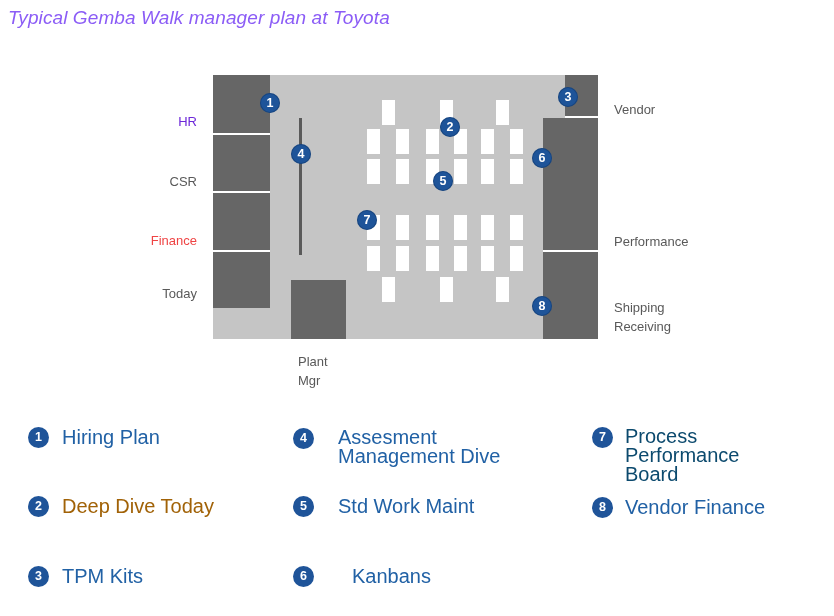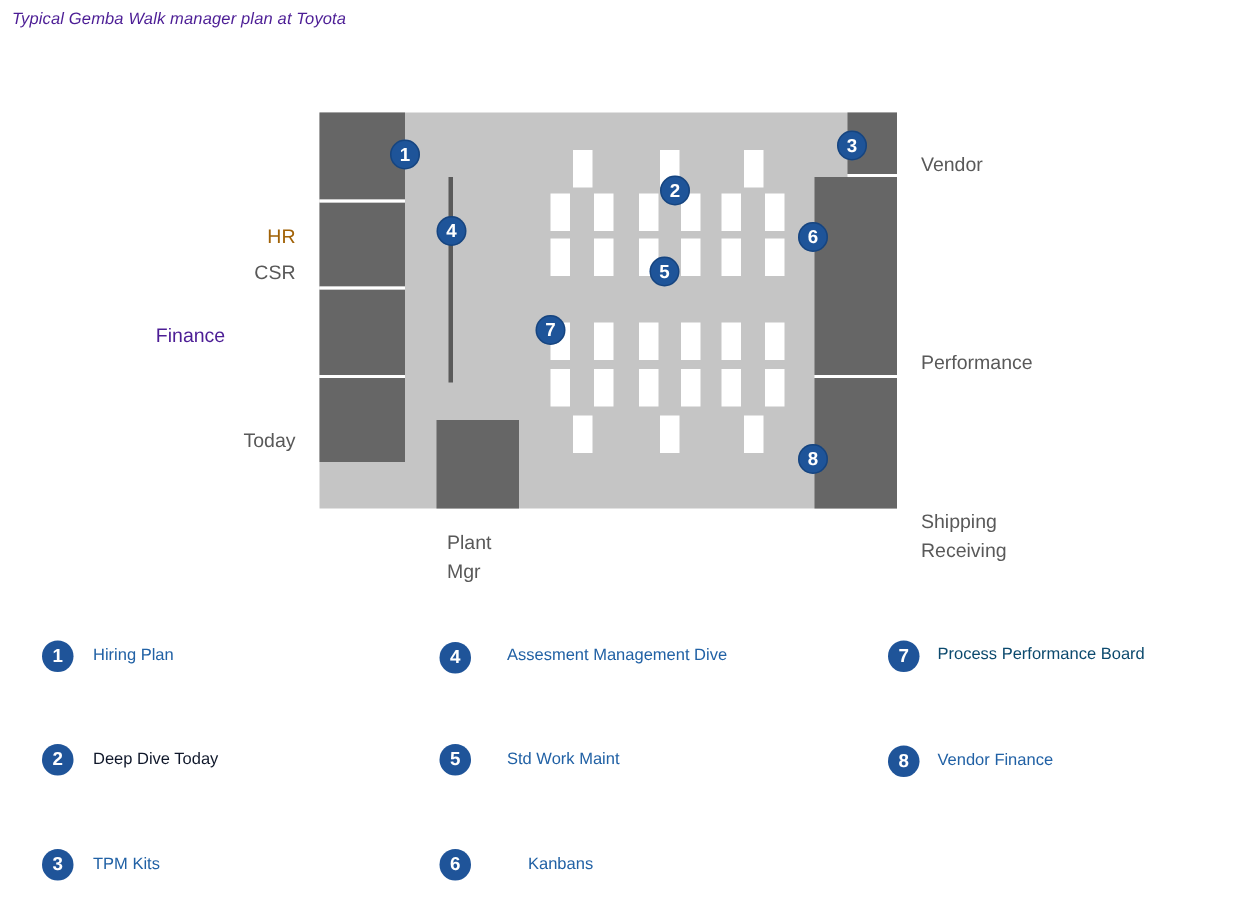--- a/index.html
+++ b/index.html
@@ -2,21 +2,21 @@
 <html><head>
 <meta charset="utf-8">
 <style>
   html,body { margin:0; padding:0; background:#ffffff; }
   .canvas {
     position:relative; width:834px; height:616px; background:#ffffff;
     font-family:"Liberation Sans","DejaVu Sans",sans-serif; overflow:hidden;
   }
   .page-title {
     position:absolute; left:8px; top:7px;
-    font-size:11px; font-style:italic; color:#4c1d95; letter-spacing:.1px;
+    font-size:19px; font-style:italic; color:#8b5cf6; letter-spacing:.1px;
   }
   .floorplan { position:absolute; }
   .floor { position:absolute; left:0; top:0; width:100%; height:100%; }
   .block { position:absolute; }
   .divider { position:absolute; background:#ffffff; }
   .station { position:absolute; background:#ffffff; }
   .walk-line { position:absolute; }
   .marker {
     position:absolute; width:20px; height:20px; border-radius:50%;
     color:#ffffff; font-size:12.5px; font-weight:bold; text-align:center;
@@ -25,21 +25,21 @@
   .map-label {
     position:absolute; font-size:13px; color:#595959; line-height:19px;
     white-space:pre-line;
   }
   .legend-circle {
     position:absolute; width:21px; height:21px; border-radius:50%;
     color:#ffffff; font-size:12.5px; font-weight:bold; text-align:center;
     line-height:21px;
   }
   .legend-label {
-    position:absolute; font-size:11px; line-height:19px;
+    position:absolute; font-size:20px; line-height:19px;
   }
 </style>
 </head>
 <body>
 
 <div class="canvas">
   <div class="page-title">Typical Gemba Walk manager plan at Toyota</div>
   <div class="floorplan" style="left: 213px; top: 75px; width: 385px; height: 264px;">
       <div class="floor" style="background: rgb(197, 197, 197);"></div>
       <div class="block" style="left: 0px; top: 0px; width: 57px; height: 58px; background: rgb(102, 102, 102);"></div>
@@ -89,36 +89,36 @@
       <div class="marker" style="left: 47px; top: 18px; background: rgb(30, 84, 153);">1</div>
       <div class="marker" style="left: 227px; top: 42px; background: rgb(30, 84, 153);">2</div>
       <div class="marker" style="left: 345px; top: 12px; background: rgb(30, 84, 153);">3</div>
       <div class="marker" style="left: 78px; top: 69px; background: rgb(30, 84, 153);">4</div>
       <div class="marker" style="left: 220px; top: 96px; background: rgb(30, 84, 153);">5</div>
       <div class="marker" style="left: 319px; top: 73px; background: rgb(30, 84, 153);">6</div>
       <div class="marker" style="left: 144px; top: 135px; background: rgb(30, 84, 153);">7</div>
       <div class="marker" style="left: 319px; top: 221px; background: rgb(30, 84, 153);">8</div>
     </div>
   <div>
-      <div class="map-label" style="color: #a16207; left: 57px; top: 112px; width: 140px; text-align: right; margin-top: 36px;">HR</div>
+      <div class="map-label" style="color: #6d28d9; left: 57px; top: 112px; width: 140px; text-align: right;">HR</div>
       <div class="map-label" style="color: rgb(89, 89, 89); left: 57px; top: 172px; width: 140px; text-align: right;">CSR</div>
-      <div class="map-label" style="color: #4c1d95; left: 57px; top: 214px; width: 140px; text-align: center;">Finance</div>
+      <div class="map-label" style="color: #ef4444; left: 57px; top: 231px; width: 140px; text-align: right;">Finance</div>
       <div class="map-label" style="color: rgb(89, 89, 89); left: 57px; top: 284px; width: 140px; text-align: right;">Today</div>
       <div class="map-label" style="color: rgb(89, 89, 89); left: 614px; top: 100px; width: 160px;">Vendor</div>
       <div class="map-label" style="color: rgb(89, 89, 89); left: 614px; top: 232px; width: 160px;">Performance</div>
-      <div class="map-label" style="color: rgb(89, 89, 89); left: 614px; top: 298px; width: 160px; margin-top: 40px;">Shipping
+      <div class="map-label" style="color: rgb(89, 89, 89); left: 614px; top: 298px; width: 160px;">Shipping
 Receiving</div>
       <div class="map-label" style="color: rgb(89, 89, 89); left: 298px; top: 352px; width: 160px;">Plant
 Mgr</div>
     </div>
   <div>
       <div class="legend-circle" style="left: 28px; top: 427px; background: rgb(31, 84, 153);">1</div>
       <div class="legend-label" style="left: 62px; top: 428px; width: 220px; color: rgb(33, 97, 165);">Hiring Plan</div>
       <div class="legend-circle" style="left: 28px; top: 496px; background: rgb(31, 84, 153);">2</div>
-      <div class="legend-label" style="left: 62px; top: 497px; width: 220px; color: #0f172a;">Deep Dive Today</div>
+      <div class="legend-label" style="left: 62px; top: 497px; width: 220px; color: #a16207;">Deep Dive Today</div>
       <div class="legend-circle" style="left: 28px; top: 566px; background: rgb(31, 84, 153);">3</div>
       <div class="legend-label" style="left: 62px; top: 567px; width: 220px; color: rgb(33, 97, 165);">TPM Kits</div>
       <div class="legend-circle" style="left: 293px; top: 428px; background: rgb(31, 84, 153);">4</div>
       <div class="legend-label" style="left: 338px; top: 428px; width: 195px; color: rgb(33, 97, 165);">Assesment Management Dive</div>
       <div class="legend-circle" style="left: 293px; top: 496px; background: rgb(31, 84, 153);">5</div>
       <div class="legend-label" style="left: 338px; top: 497px; width: 195px; color: rgb(33, 97, 165);">Std Work Maint</div>
       <div class="legend-circle" style="left: 293px; top: 566px; background: rgb(31, 84, 153);">6</div>
       <div class="legend-label" style="left: 352px; top: 567px; width: 195px; color: rgb(33, 97, 165);">Kanbans</div>
       <div class="legend-circle" style="left: 592px; top: 427px; background: rgb(31, 84, 153);">7</div>
       <div class="legend-label" style="left: 625px; top: 427px; width: 172px; color: #0c4a6e;">Process Performance Board</div>

